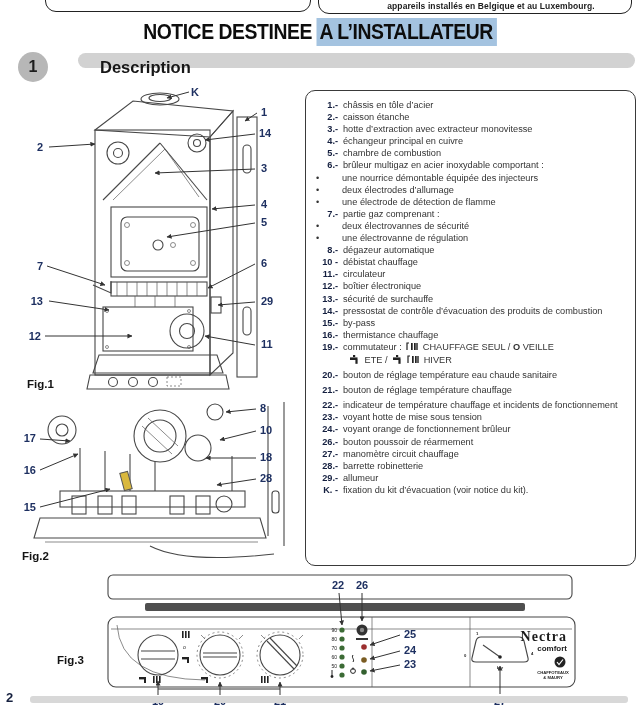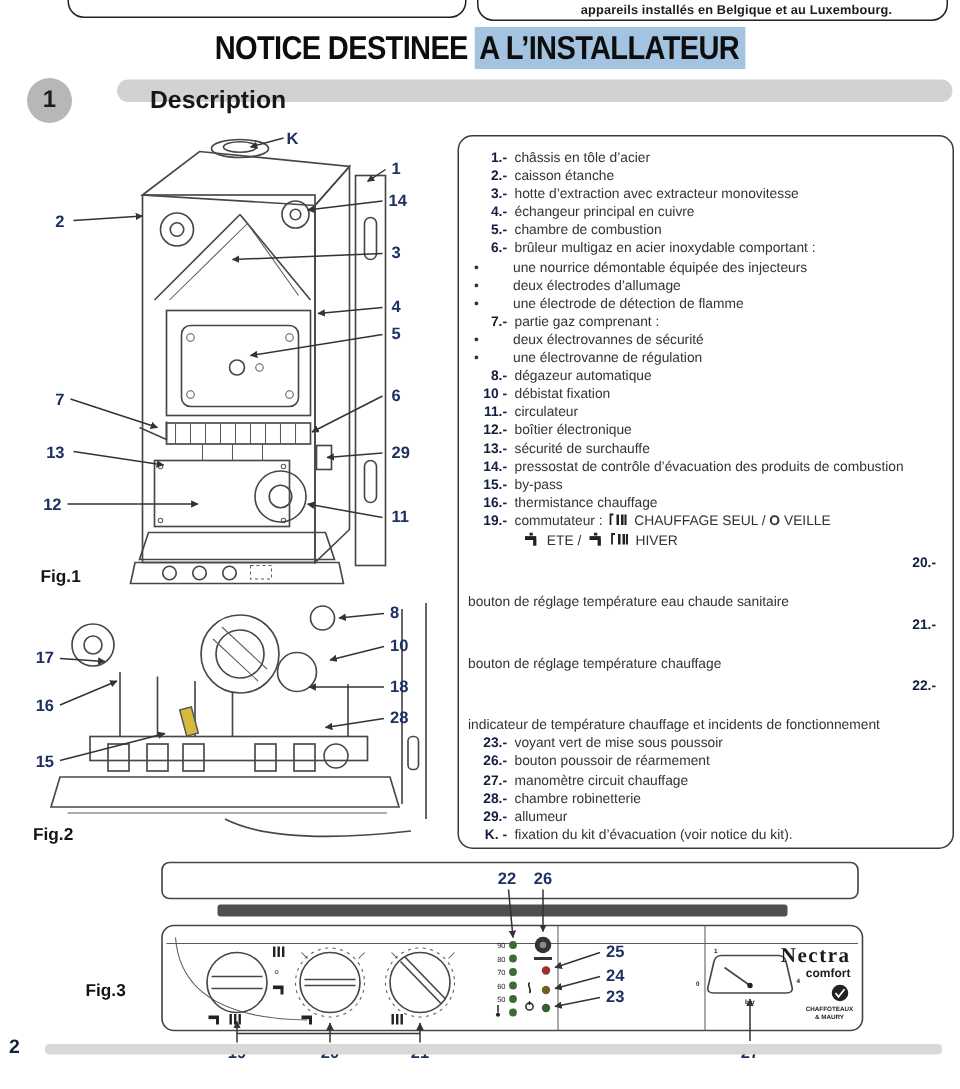--- a/index.html
+++ b/index.html
@@ -23,21 +23,21 @@
   
   .seccircle{position:absolute;left:18px;top:52px;width:30px;height:30px;border-radius:50%;
              background:#b7b7b7;text-align:center;line-height:30px;font-weight:bold;font-size:16px;color:#1d1d1d;}
   .secbar{position:absolute;left:78px;top:53px;width:557px;height:15px;border-radius:14px;background:#d2d2d2;}
   .secbar span{display:block;padding-left:22px;line-height:29px;font-weight:bold;font-size:16.5px;color:#171717;}
 
   
   .partsbox{position:absolute;left:305px;top:90px;width:331px;height:476px;border:1.4px solid #3a3a3a;
             border-radius:10px;box-sizing:border-box;padding:8px 6px 4px 6px;background:#fff;}
   .prow{display:flex;font-size:9.2px;line-height:12.1px;color:#333;}
-  .prow.gap{margin-top:3px;flex-direction:column;}
+  .prow.gap{margin-top:3px;}
   .pnum{flex:0 0 26px;text-align:right;font-weight:bold;color:#141f3f;margin-right:5px;white-space:pre;}
   .pbul{flex:0 0 26px;text-align:left;padding-left:4px;color:#333;}
   .ptxt{flex:1;}
   .icn{display:inline-block;vertical-align:-1px;margin:0 2px;}
   .cm2{margin-left:4px;margin-top:1px;}
   .stby{font-weight:bold;}
 
   
   svg{display:block;}
   .ln{stroke:#474747;fill:none;stroke-width:1.1;}
@@ -410,21 +410,21 @@
       <div class="prow">
         <span class="pbul">•</span>
         <span class="ptxt">une électrovanne de régulation</span>
       </div>
       <div class="prow">
         <span class="pnum">8.-</span>
         <span class="ptxt">dégazeur automatique</span>
       </div>
       <div class="prow">
         <span class="pnum">10 -</span>
-        <span class="ptxt">débistat fixation</span>
+        <span class="ptxt">débistat chauffage</span>
       </div>
       <div class="prow">
         <span class="pnum">11.-</span>
         <span class="ptxt">circulateur</span>
       </div>
       <div class="prow">
         <span class="pnum">12.-</span>
         <span class="ptxt">boîtier électronique</span>
       </div>
       <div class="prow">
@@ -472,33 +472,37 @@
       <div class="prow gap">
         <span class="pnum">21.-</span>
         <span class="ptxt">bouton de réglage température chauffage</span>
       </div>
       <div class="prow gap">
         <span class="pnum">22.-</span>
         <span class="ptxt">indicateur de température chauffage et incidents de fonctionnement</span>
       </div>
       <div class="prow">
         <span class="pnum">23.-</span>
-        <span class="ptxt">voyant vert de mise sous poussoir</span>
+        <span class="ptxt">voyant hotte de mise sous tension</span>
+      </div>
+      <div class="prow">
+        <span class="pnum">24.-</span>
+        <span class="ptxt">voyant orange de fonctionnement brûleur</span>
       </div>
       <div class="prow">
         <span class="pnum">26.-</span>
         <span class="ptxt">bouton poussoir de réarmement</span>
       </div>
       <div class="prow">
         <span class="pnum">27.-</span>
         <span class="ptxt">manomètre circuit chauffage</span>
       </div>
       <div class="prow">
         <span class="pnum">28.-</span>
-        <span class="ptxt">chambre robinetterie</span>
+        <span class="ptxt">barrette robinetterie</span>
       </div>
       <div class="prow">
         <span class="pnum">29.-</span>
         <span class="ptxt">allumeur</span>
       </div>
       <div class="prow">
         <span class="pnum">K. -</span>
         <span class="ptxt">fixation du kit d’évacuation (voir notice du kit).</span>
       </div>
     </div>

